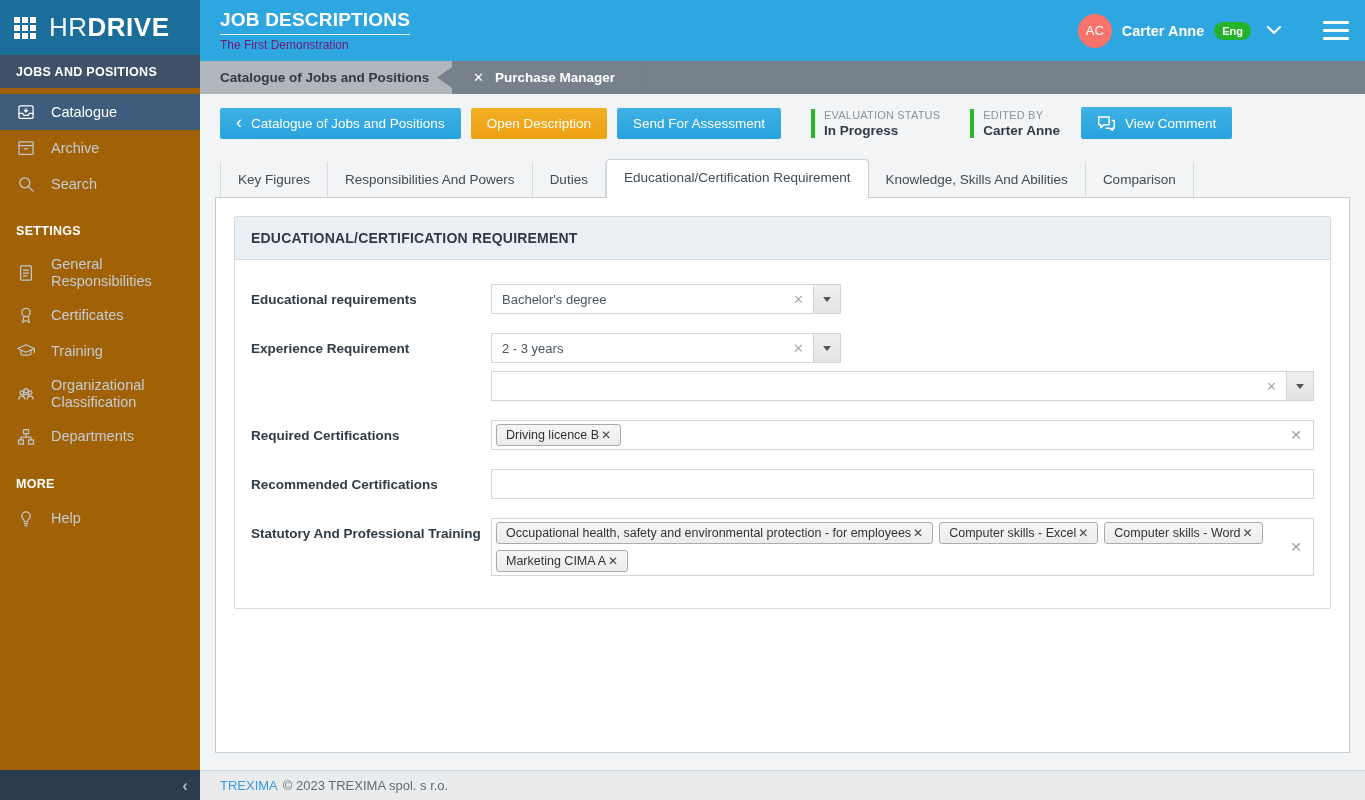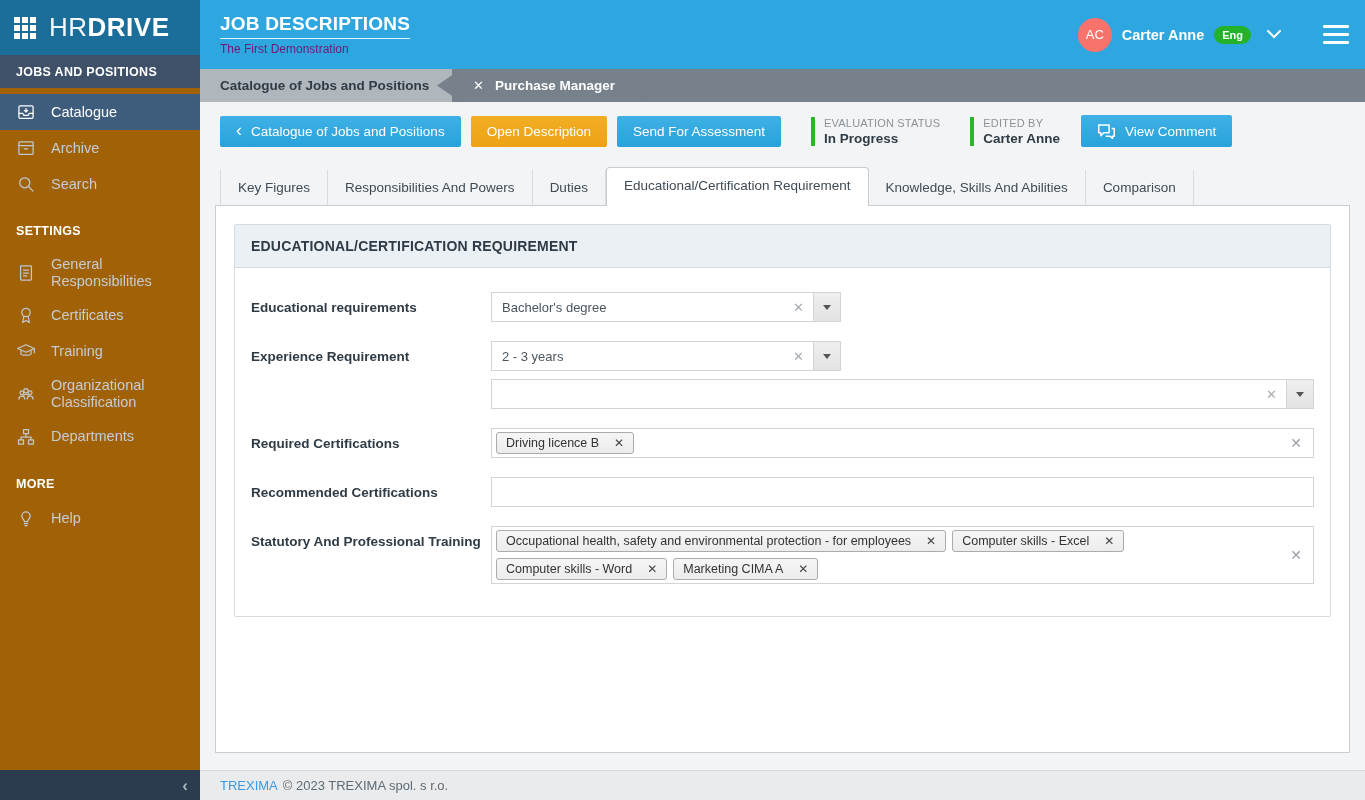--- a/index.html
+++ b/index.html
@@ -18,21 +18,21 @@
   .nav { flex:1; padding-top:6px; overflow:hidden; }
   .nav-item { display:flex; align-items:center; gap:15px; padding:8px 16px; color:#C4CCD4; font-size:14.5px; cursor:pointer; line-height:1.15; }
   .nav-item.active { background:#3E5C7B; color:#fff; }
   .nav-item svg { flex-shrink:0; }
   .nav-label { color:#fff; font-weight:bold; font-size:12.5px; letter-spacing:.3px; padding:22px 16px 10px; }
   .side-footer { height:30px; background:#2B3C4F; display:flex; align-items:center; justify-content:flex-end; padding:0 12px; flex-shrink:0; }
   .collapse { color:#A9B6C2; font-size:17px; font-weight:bold; cursor:pointer; line-height:1; }
 
   
   .main { flex:1; display:flex; flex-direction:column; min-width:0; }
-  .topbar { height:69px; background:#2EA7E0; display:flex; align-items:center; padding:0 16px 0 20px; flex-shrink:0; }
+  .topbar { height:61px; background:#2EA7E0; display:flex; align-items:center; padding:0 16px 0 20px; flex-shrink:0; }
   .title-block .title { color:#fff; font-weight:bold; font-size:19px; display:inline-block; border-bottom:1px solid rgba(255,255,255,.85); padding-bottom:3px; letter-spacing:.2px; }
   .title-block .subtitle { color:#701a75; font-size:12px; margin-top:3px; }
   .topbar .spacer { flex:1; }
   .user { display:flex; align-items:center; gap:10px; cursor:pointer; }
   .avatar { width:34px; height:34px; border-radius:50%; background:#F8736C; color:#fff; font-size:13px; display:flex; align-items:center; justify-content:center; }
   .user-name { color:#fff; font-weight:bold; font-size:14.5px; }
   .lang-badge { background:#23B229; color:#fff; font-size:11px; font-weight:bold; border-radius:10px; padding:3px 8px; }
   .chev-down { margin-left:6px; }
   .hamburger { margin-left:42px; display:flex; flex-direction:column; gap:5px; cursor:pointer; }
   .hamburger span { width:26px; height:3px; background:#fff; border-radius:1px; }
@@ -73,21 +73,21 @@
   .fctrl { flex:1; min-width:0; }
 
   .select { height:30px; border:1px solid #D0D5D9; background:#fff; display:flex; align-items:stretch; width:350px; }
   .select.wide { width:100%; }
   .sel-text { flex:1; display:flex; align-items:center; padding:0 10px; font-size:13px; color:#4A555E; cursor:text; }
   .sel-clear { display:flex; align-items:center; padding:0 9px; color:#A6ACB2; font-size:13px; cursor:pointer; }
   .sel-btn { width:27px; background:linear-gradient(#EFEFEF,#E3E3E3); border-left:1px solid #D0D5D9; display:flex; align-items:center; justify-content:center; cursor:pointer; }
   .tri-down { width:0; height:0; border-left:4px solid transparent; border-right:4px solid transparent; border-top:5px solid #555; }
 
   .tagfield { position:relative; border:1px solid #D0D5D9; background:#fff; min-height:30px; display:flex; flex-wrap:wrap; align-items:center; gap:6px; padding:3px 34px 3px 4px; }
-  .chip { background:linear-gradient(#F6F6F6,#ECECEC); border:1px solid #ABABAB; border-radius:3px; padding:3px 9px; font-size:12.5px; color:#333; display:flex; align-items:center; gap:15px; white-space:nowrap; }
+  .chip { background:linear-gradient(#F6F6F6,#ECECEC); border:1px solid #ABABAB; border-radius:3px; padding:3px 9px; font-size:12.5px; color:#333; display:flex; align-items:center; gap:2px; white-space:nowrap; }
   .chip-x { font-weight:bold; color:#444; font-size:12px; cursor:pointer; }
   .field-clear { position:absolute; right:11px; top:50%; transform:translateY(-50%); color:#9AA0A6; font-size:14px; cursor:pointer; }
   .textfield { width:100%; height:30px; border:1px solid #D0D5D9; background:#fff; font-family:inherit; font-size:13px; color:#4A555E; padding:0 10px; outline:none; }
 
   
   .footer { height:30px; background:#E9EBEC; border-top:1px solid #D8DBDE; display:flex; align-items:center; padding:0 20px; font-size:13px; gap:5px; flex-shrink:0; }
   .footer a { color:#3B9AE1; text-decoration:none; cursor:pointer; }
   .footer .copy { color:#5F6B74; }
 
   svg.ic { stroke:#BFC8D1; fill:none; stroke-width:1.5; stroke-linecap:round; stroke-linejoin:round; }

